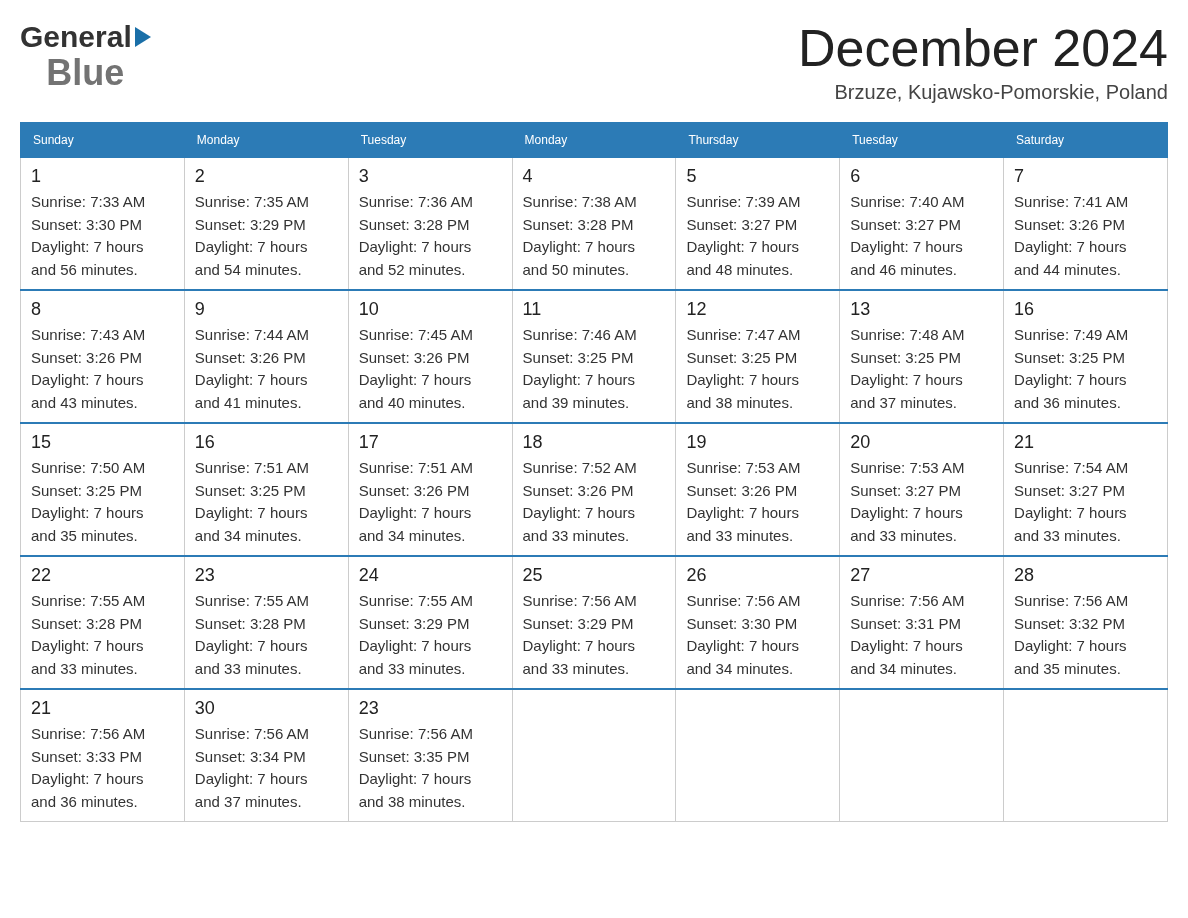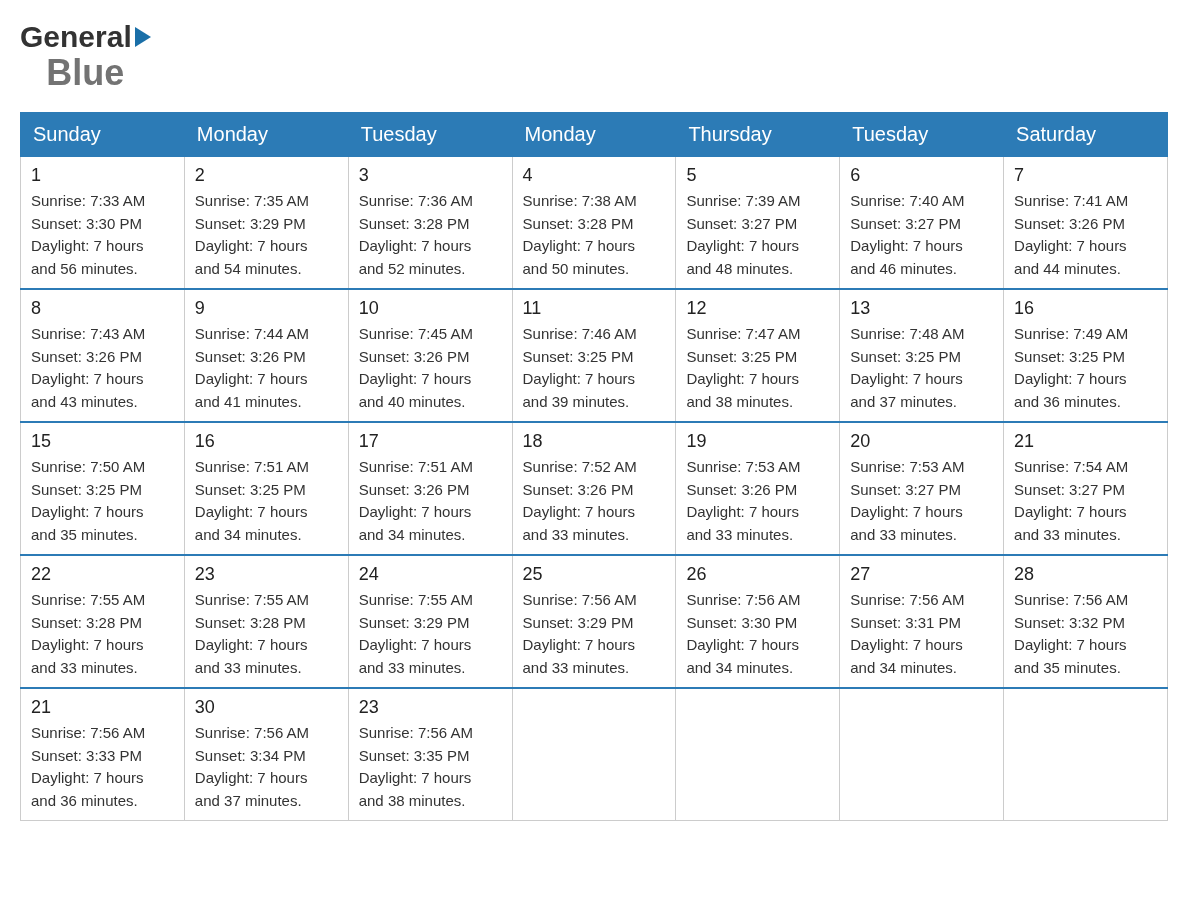--- a/index.html
+++ b/index.html
@@ -35,21 +35,21 @@
       color: #444;
       margin-top: 4px;
     }
     .calendar-table {
       width: 100%;
       border-collapse: collapse;
     }
     .calendar-table thead tr th {
       background: #2c7bb6;
       color: #fff;
-      font-size: 20px;
+      font-size: 12px;
       font-weight: normal;
       padding: 10px 12px;
       text-align: left;
       border: 1px solid #2c7bb6;
     }
     .calendar-table tbody tr td {
       vertical-align: top;
       padding: 8px 10px;
       font-size: 13px;
       color: #222;
@@ -109,20 +109,22 @@
 
 <div class="header">
   <div class="logo">
     <div class="logo-line1">
       <span class="general-text">General</span>
         <span class="logo-arrow"></span>
     </div>
     <div class="logo-line2">Blue</div>
   </div>
   <div class="title-area">
+    <div class="month-title">December 2024</div>
+    <div class="location">Brzuze, Kujawsko-Pomorskie, Poland</div>
   </div>
 </div>
 
 <table class="calendar-table">
   <thead>
     <tr>
     <th>Sunday</th>
         <th>Monday</th>
         <th>Tuesday</th>
         <th>Monday</th>

